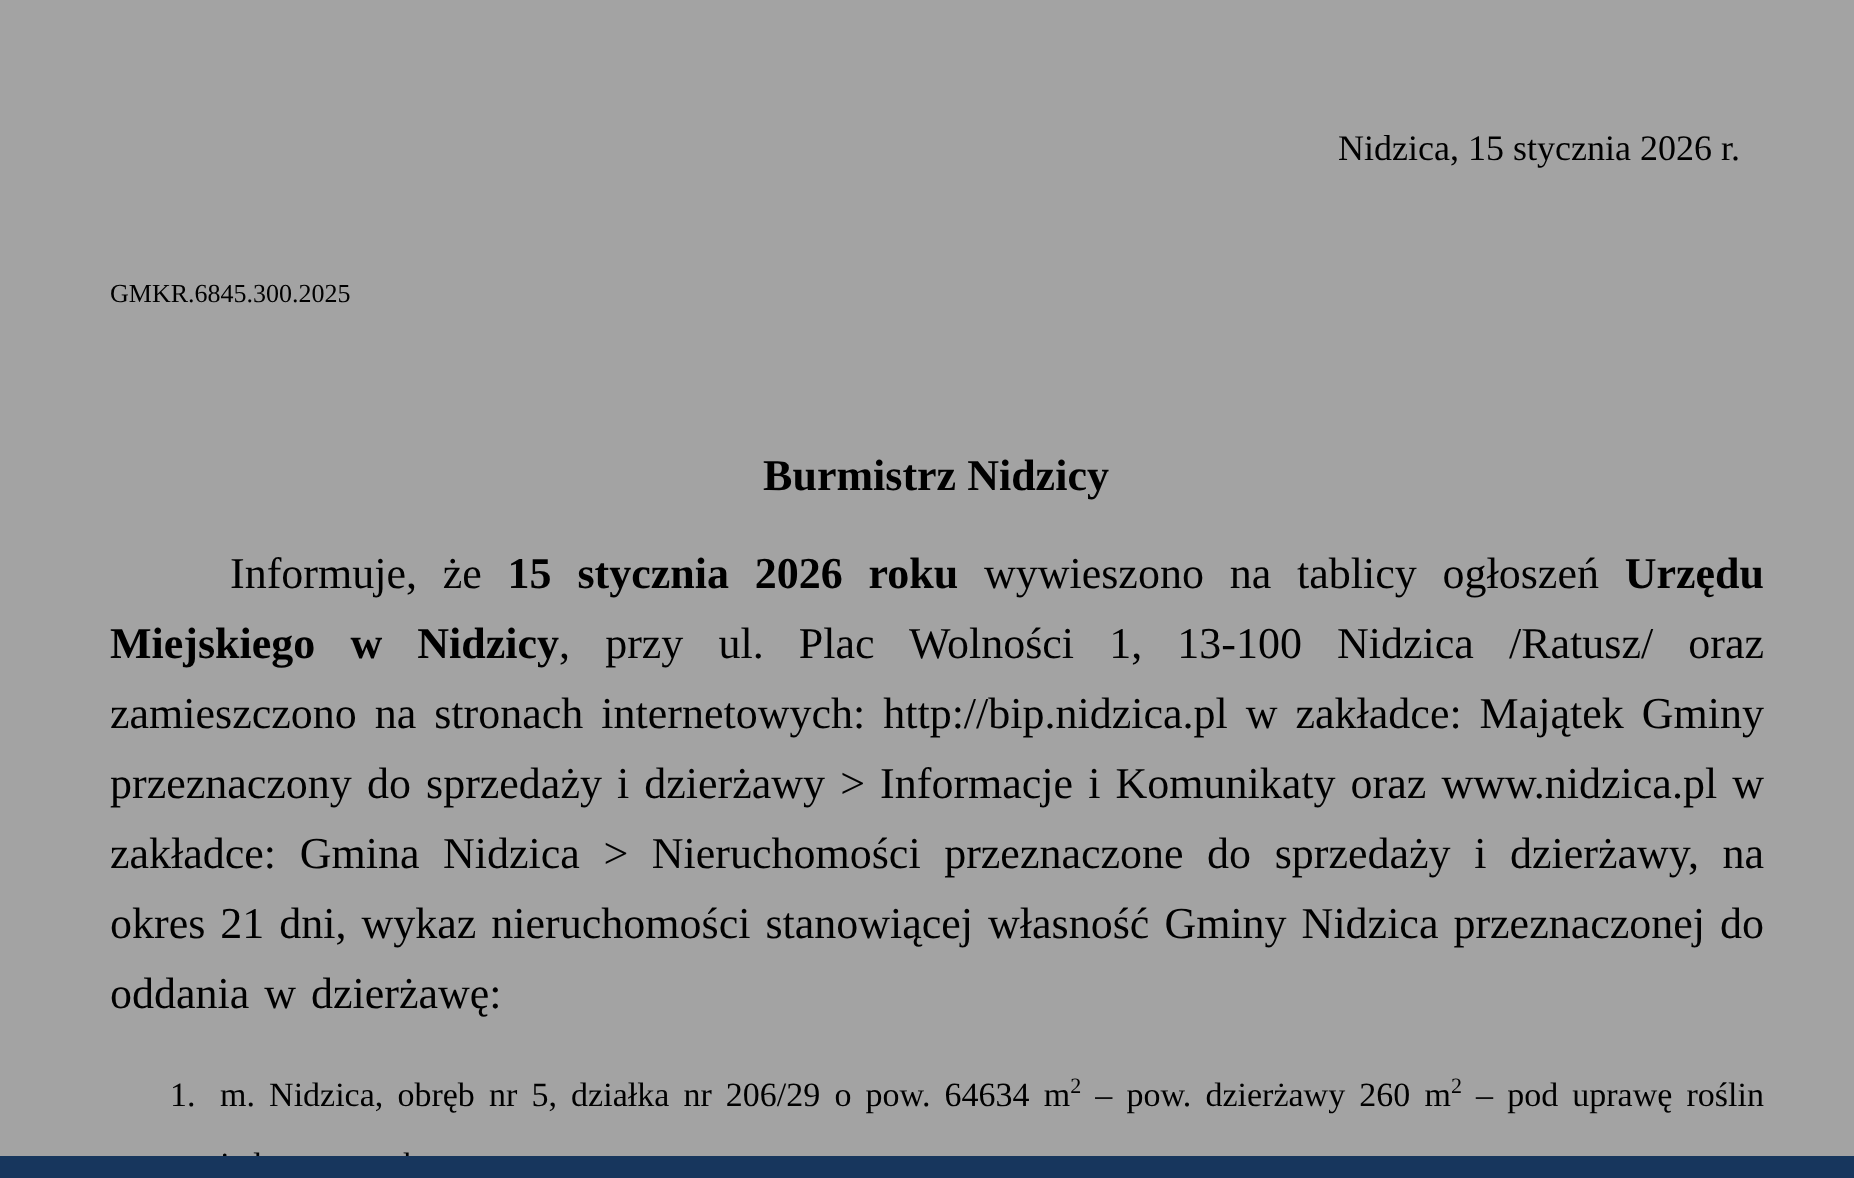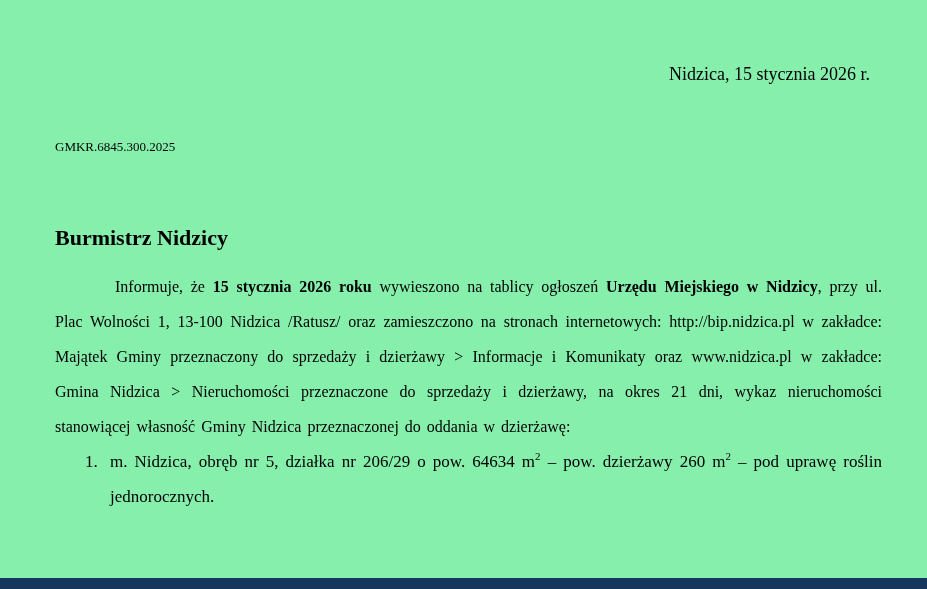--- a/index.html
+++ b/index.html
@@ -11,45 +11,45 @@
     width: 927px;
     height: 589px;
     overflow: hidden;
     position: relative;
     font-family: "Liberation Serif", "DejaVu Serif", serif;
     color: #000000;
   }
   .page {
     position: absolute;
     inset: 0;
-    background: #86efac;
+    background: #a3a3a3;
   }
   .date-line {
     margin: 62px 57px 0 0;
     text-align: right;
     font-size: 18px;
     line-height: 24px;
   }
   .ref-number {
     margin: 49px 0 0 55px;
     font-size: 13px;
     line-height: 24px;
   }
   .doc-title {
     margin: 64px 46px 0 55px;
-    text-align: left;
+    text-align: center;
     font-size: 22px;
     font-weight: bold;
     line-height: 30px;
   }
   .body-paragraph {
-    margin: 16px 45px 0 55px;
+    margin: 16px 45px 16px 55px;
     text-align: justify;
     text-indent: 60px;
-    font-size: 16px;
+    font-size: 22px;
     line-height: 35px;
     word-spacing: 2px;
   }
   .bold { font-weight: bold; }
   .list-item {
     display: flex;
     margin: 0 45px 0 85px;
     font-size: 17px;
     line-height: 35px;
   }

